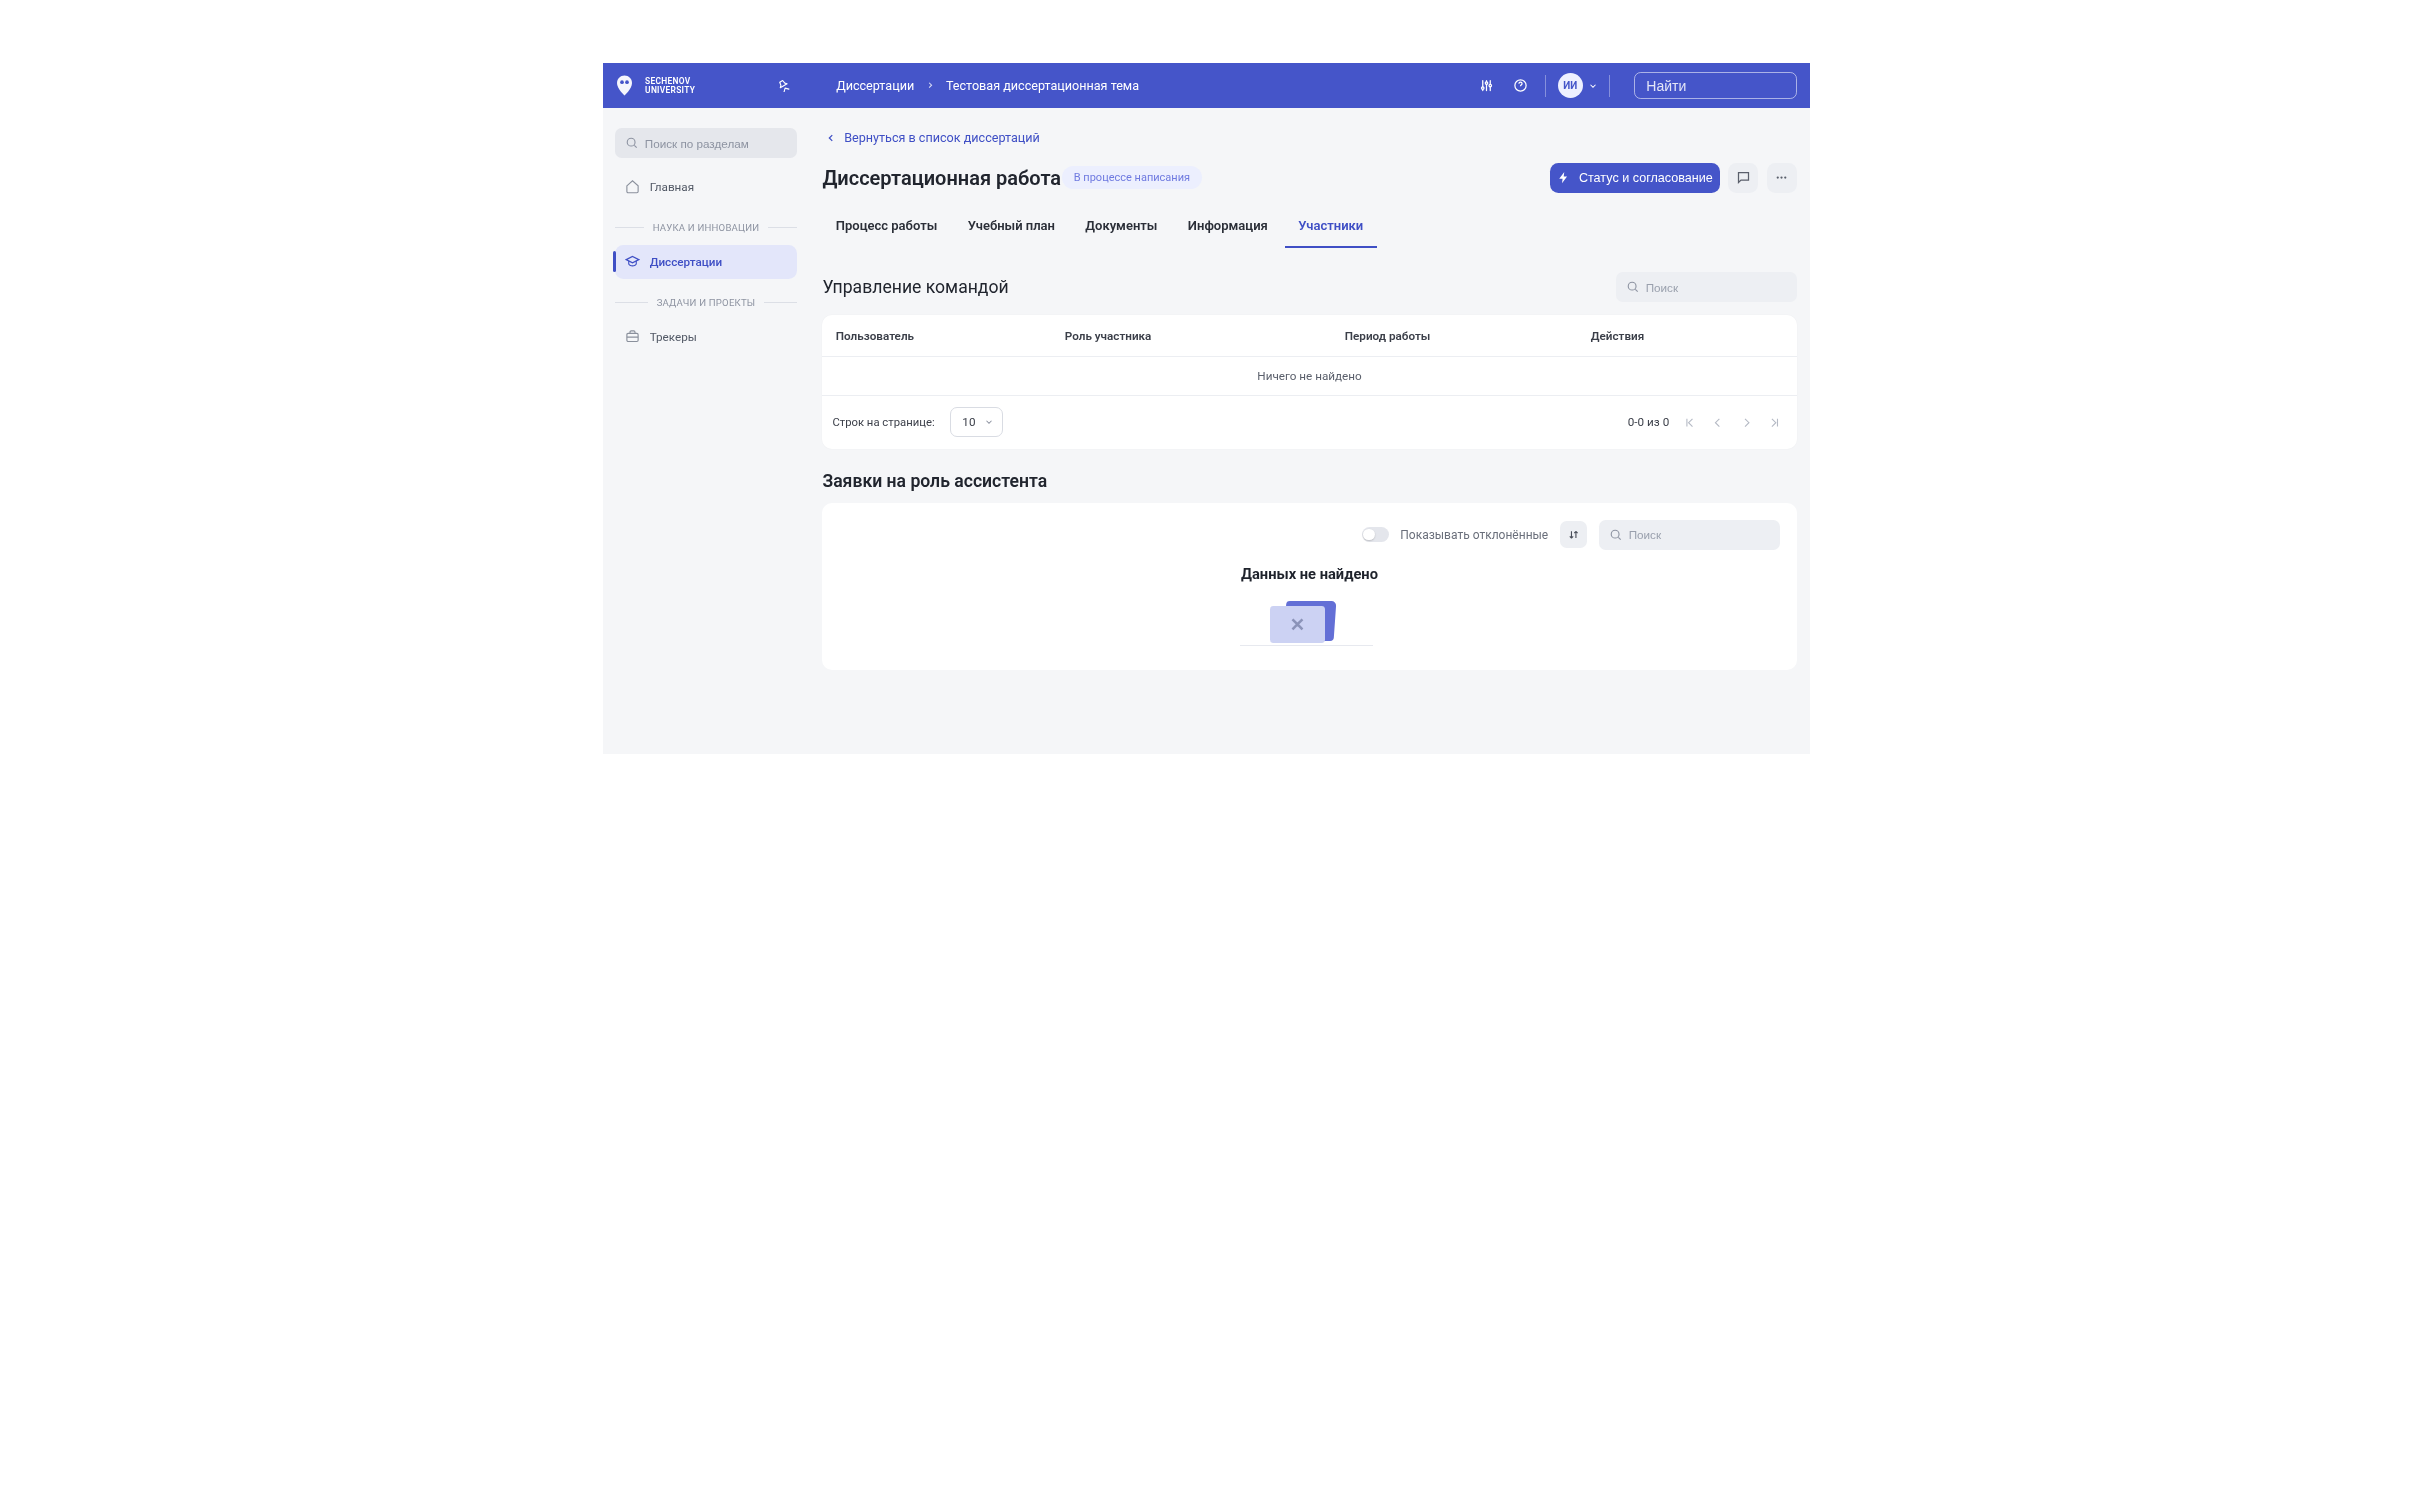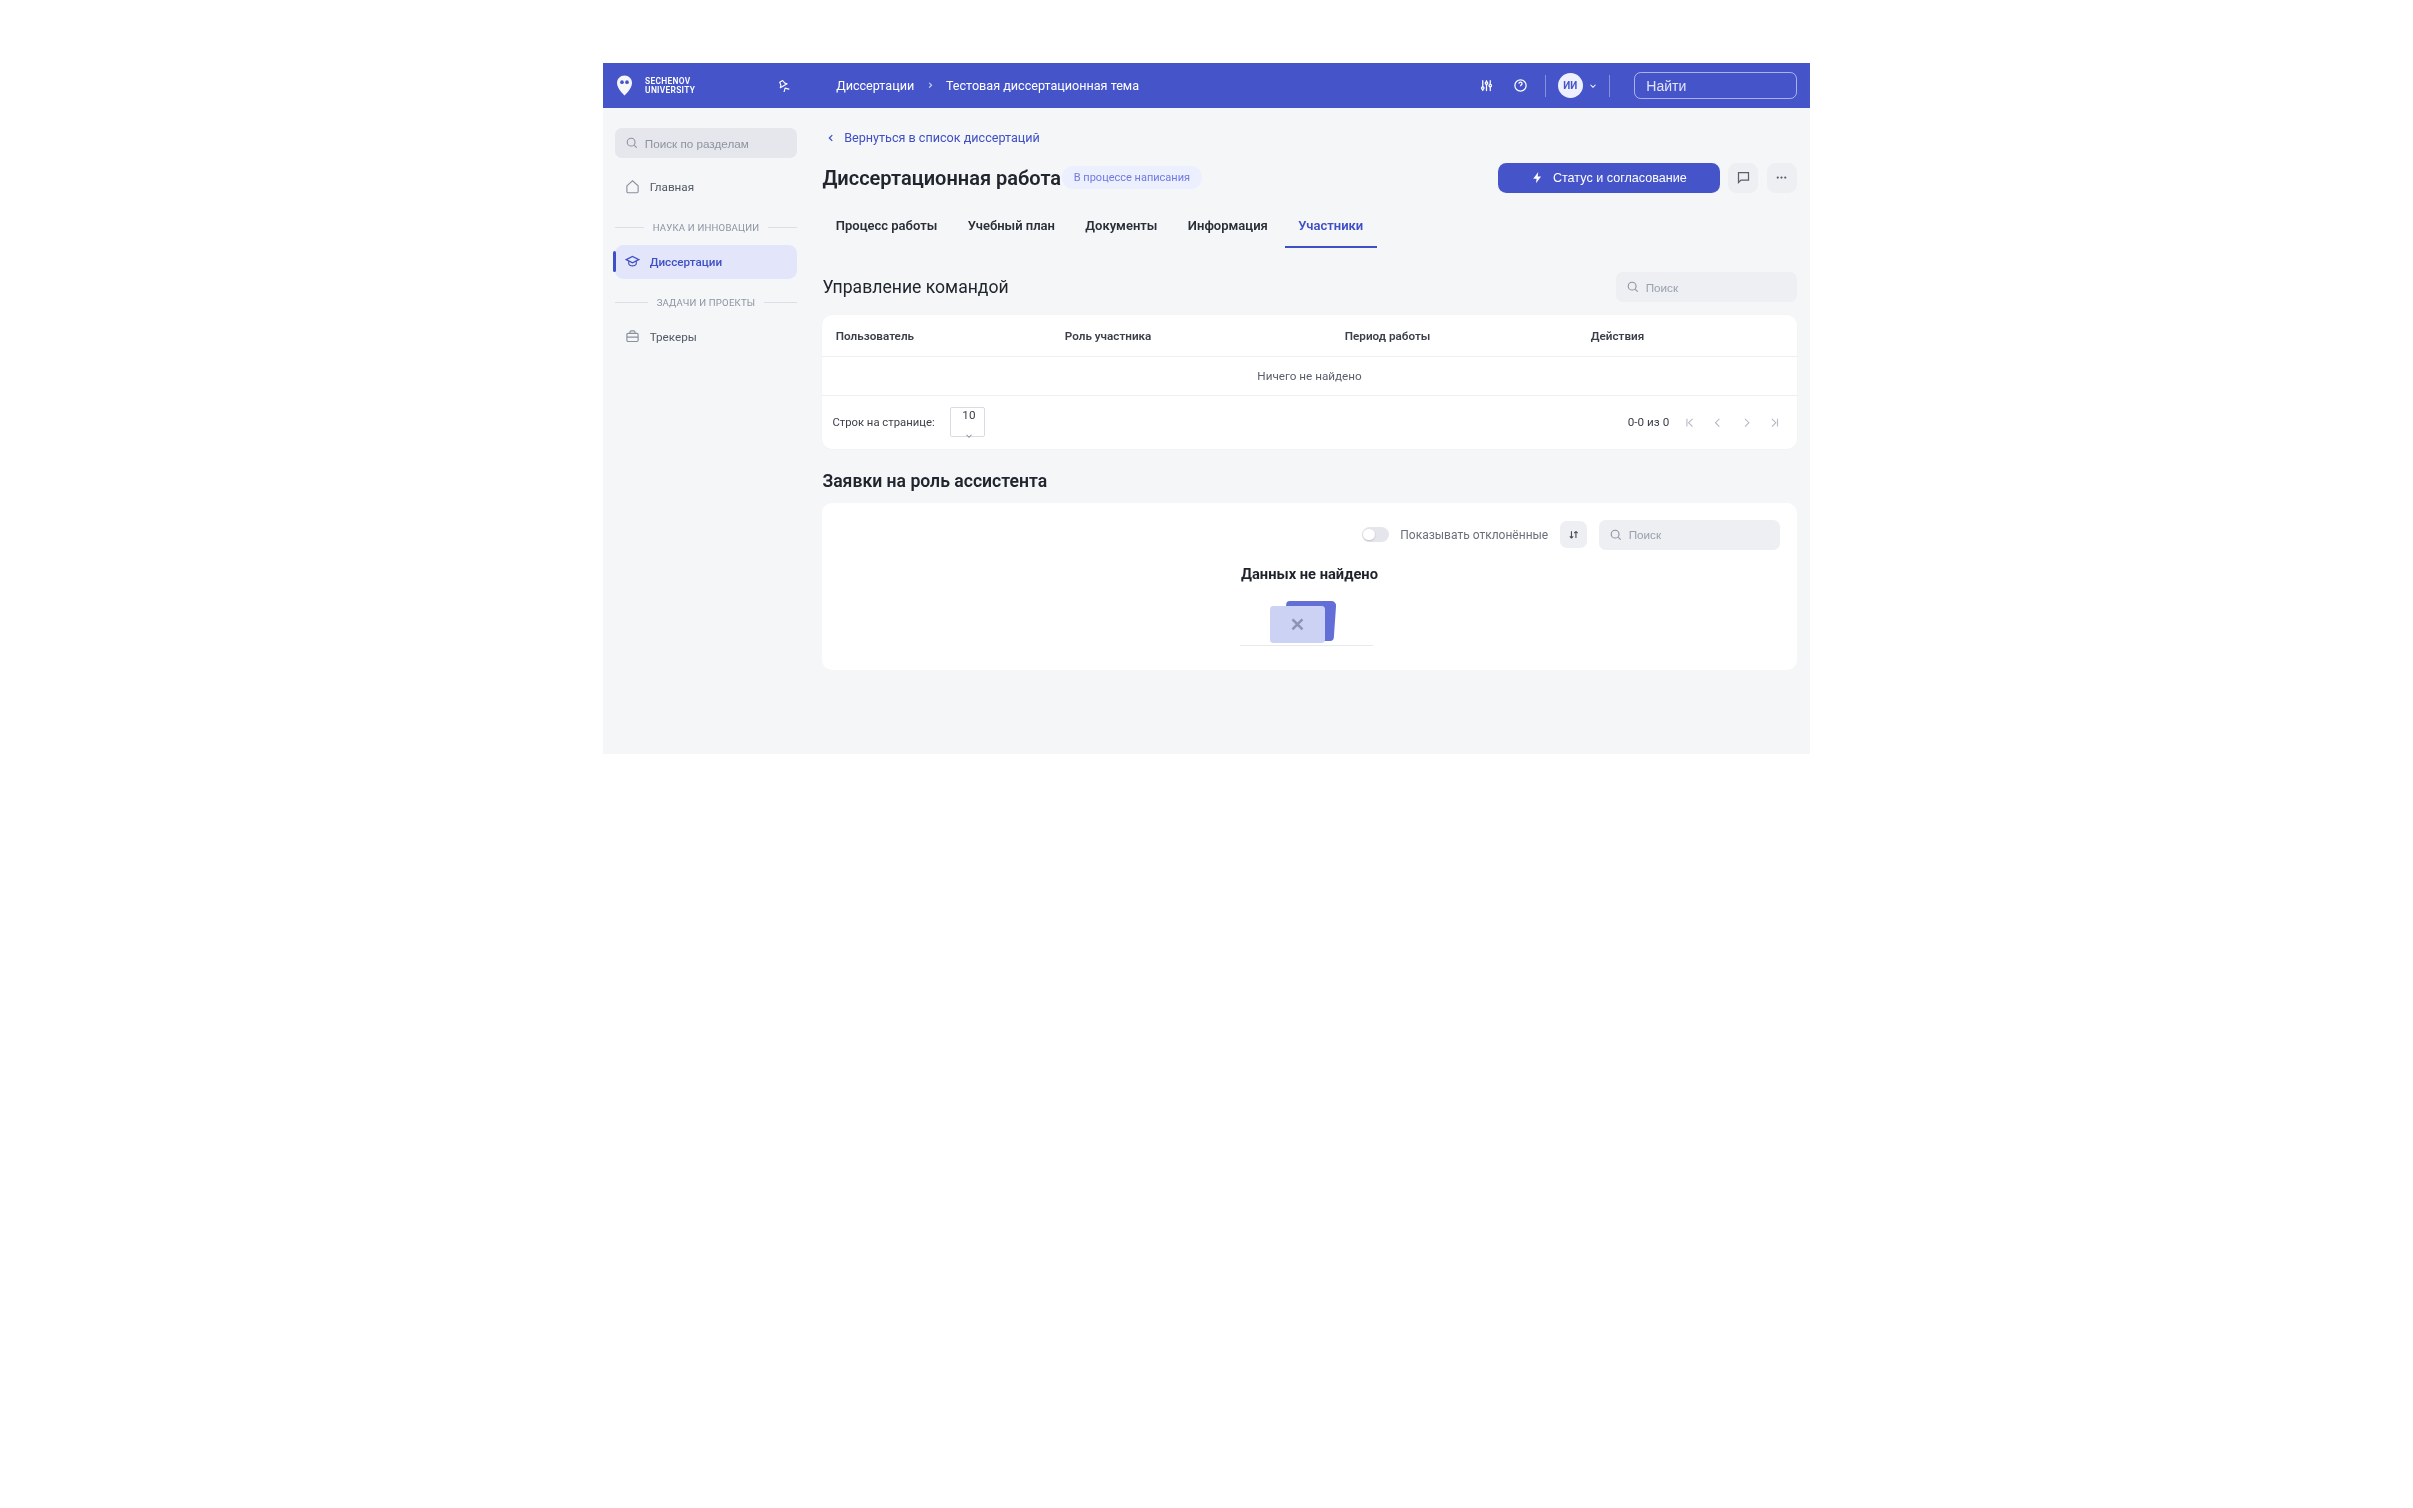--- a/index.html
+++ b/index.html
@@ -100,21 +100,21 @@
   .backlink { display: inline-flex; align-items: center; gap: 8.4px; color: #3f4fc5; font-weight: 400; cursor: pointer; font-size: 12.6px; padding-left: 3.4px; }
   .title-row { display: flex; align-items: center; margin-top: 17px; gap: 1px; }
   .page-title { font-size: 20px; font-weight: 600; color: #21252e; }
   .status-pill {
     background: #eceffe; color: #6f7ae0; border-radius: 837px;
     padding: 5px 11.7px; font-size: 11px;
   }
   .title-actions { margin-left: auto; display: flex; gap: 8.4px; }
   .btn-primary {
     background: #4555c9; color: #fff; border-radius: 8.4px;
-    height: 30px; padding: 0 33px; display: inline-flex; align-items: center; gap: 8.4px;
+    height: 30px; padding: 0 7px; display: inline-flex; align-items: center; gap: 8.4px;
     cursor: pointer; font-size: 12.6px; border: none;
   }
   .btn-square {
     width: 30px; height: 30px; border-radius: 8.4px; background: #edeff3;
     display: flex; align-items: center; justify-content: center; cursor: pointer; border: none;
   }
   .tabs { display: flex; gap: 27px; margin-top: 20px; border-bottom: 0.8px solid transparent; padding-left: 11.7px; }
   .tab { padding: 5px 1.7px 15px 1.7px; font-size: 13px; font-weight: 600; color: #2b2f38; cursor: pointer; position: relative; }
   .tab.active { color: #3f4fc5; }
   .tab.active::after {
@@ -142,23 +142,23 @@
   .col-role { flex: 0 0 280px; }
   .col-period { flex: 0 0 246px; }
   .col-actions { flex: 1; }
   .empty-row { text-align: center; padding: 11.7px 0; color: #5a5f6b; font-size: 11.7px; border-top: 0.8px solid #eceef2; }
   .tfoot {
     border-top: 0.8px solid #eceef2; display: flex; align-items: center;
     padding: 11.7px 10px; gap: 15px;
   }
   .rows-label { font-size: 11.3px; color: #3b3f49; }
   .select {
-    height: 30px; border: 0.8px solid #d9dce3; border-radius: 2px;
+    height: 30px; border: 0.8px solid #d9dce3; border-radius: 7px;
     display: inline-flex; align-items: center; gap: 8.4px; padding: 0 8.4px 0 11.7px;
-    cursor: pointer; font-size: 11.7px; color: #3b3f49; flex-direction: column;
+    cursor: pointer; font-size: 11.7px; color: #3b3f49;
   }
   .pager { margin-left: auto; display: flex; align-items: center; gap: 5px; }
   .pager-info { font-size: 11.7px; color: #3b3f49; margin-right: 3.4px; }
   .pager .pbtn {
     width: 23.5px; height: 23.5px; display: flex; align-items: center; justify-content: center;
     border-radius: 5px; cursor: pointer; color: #b5bac5;
   }
   .sub-title { margin-top: 22px; font-size: 17.6px; font-weight: 600; color: #21252e; }
   .card2 {
     background: #fff; border-radius: 10px; margin-top: 11.7px; padding: 17px;

